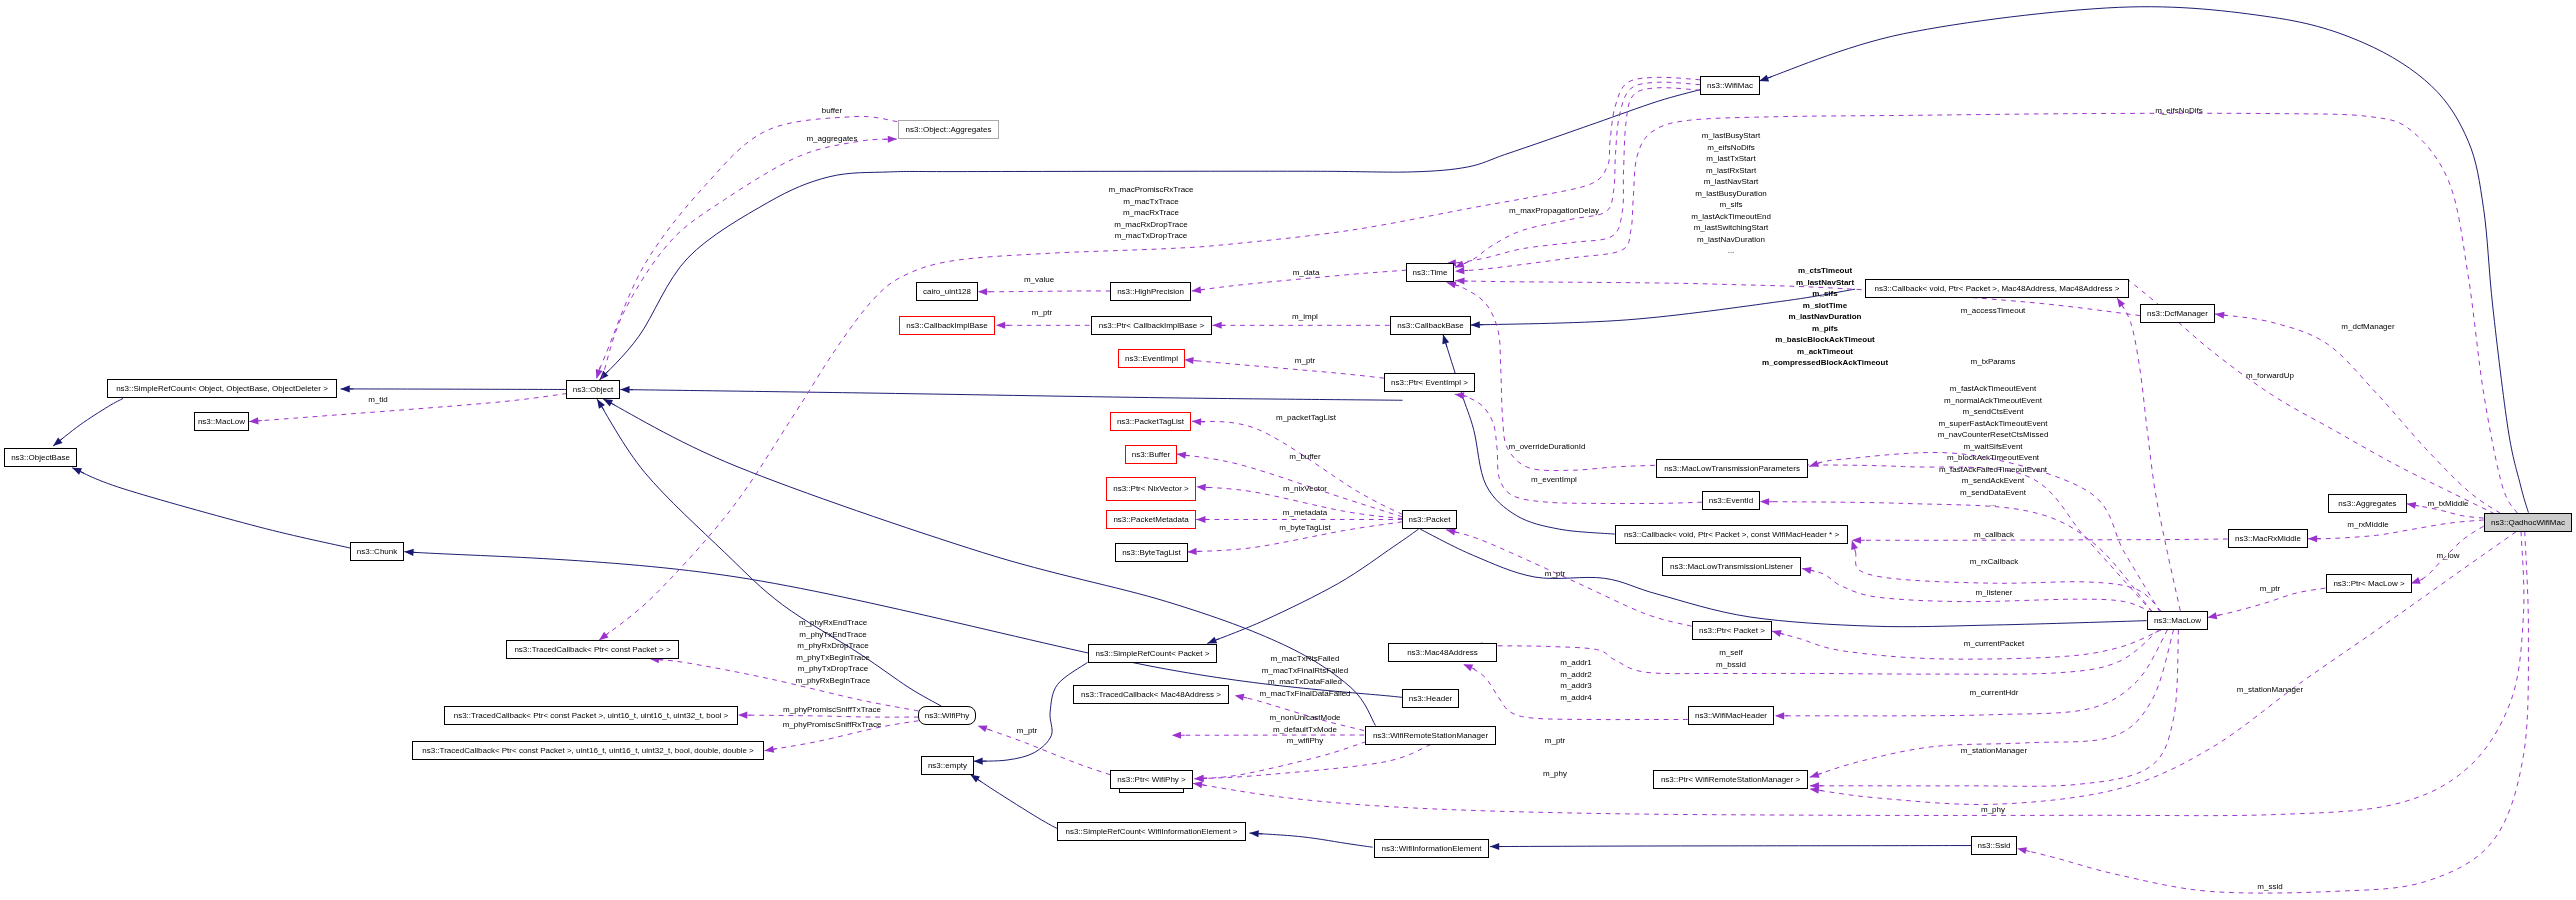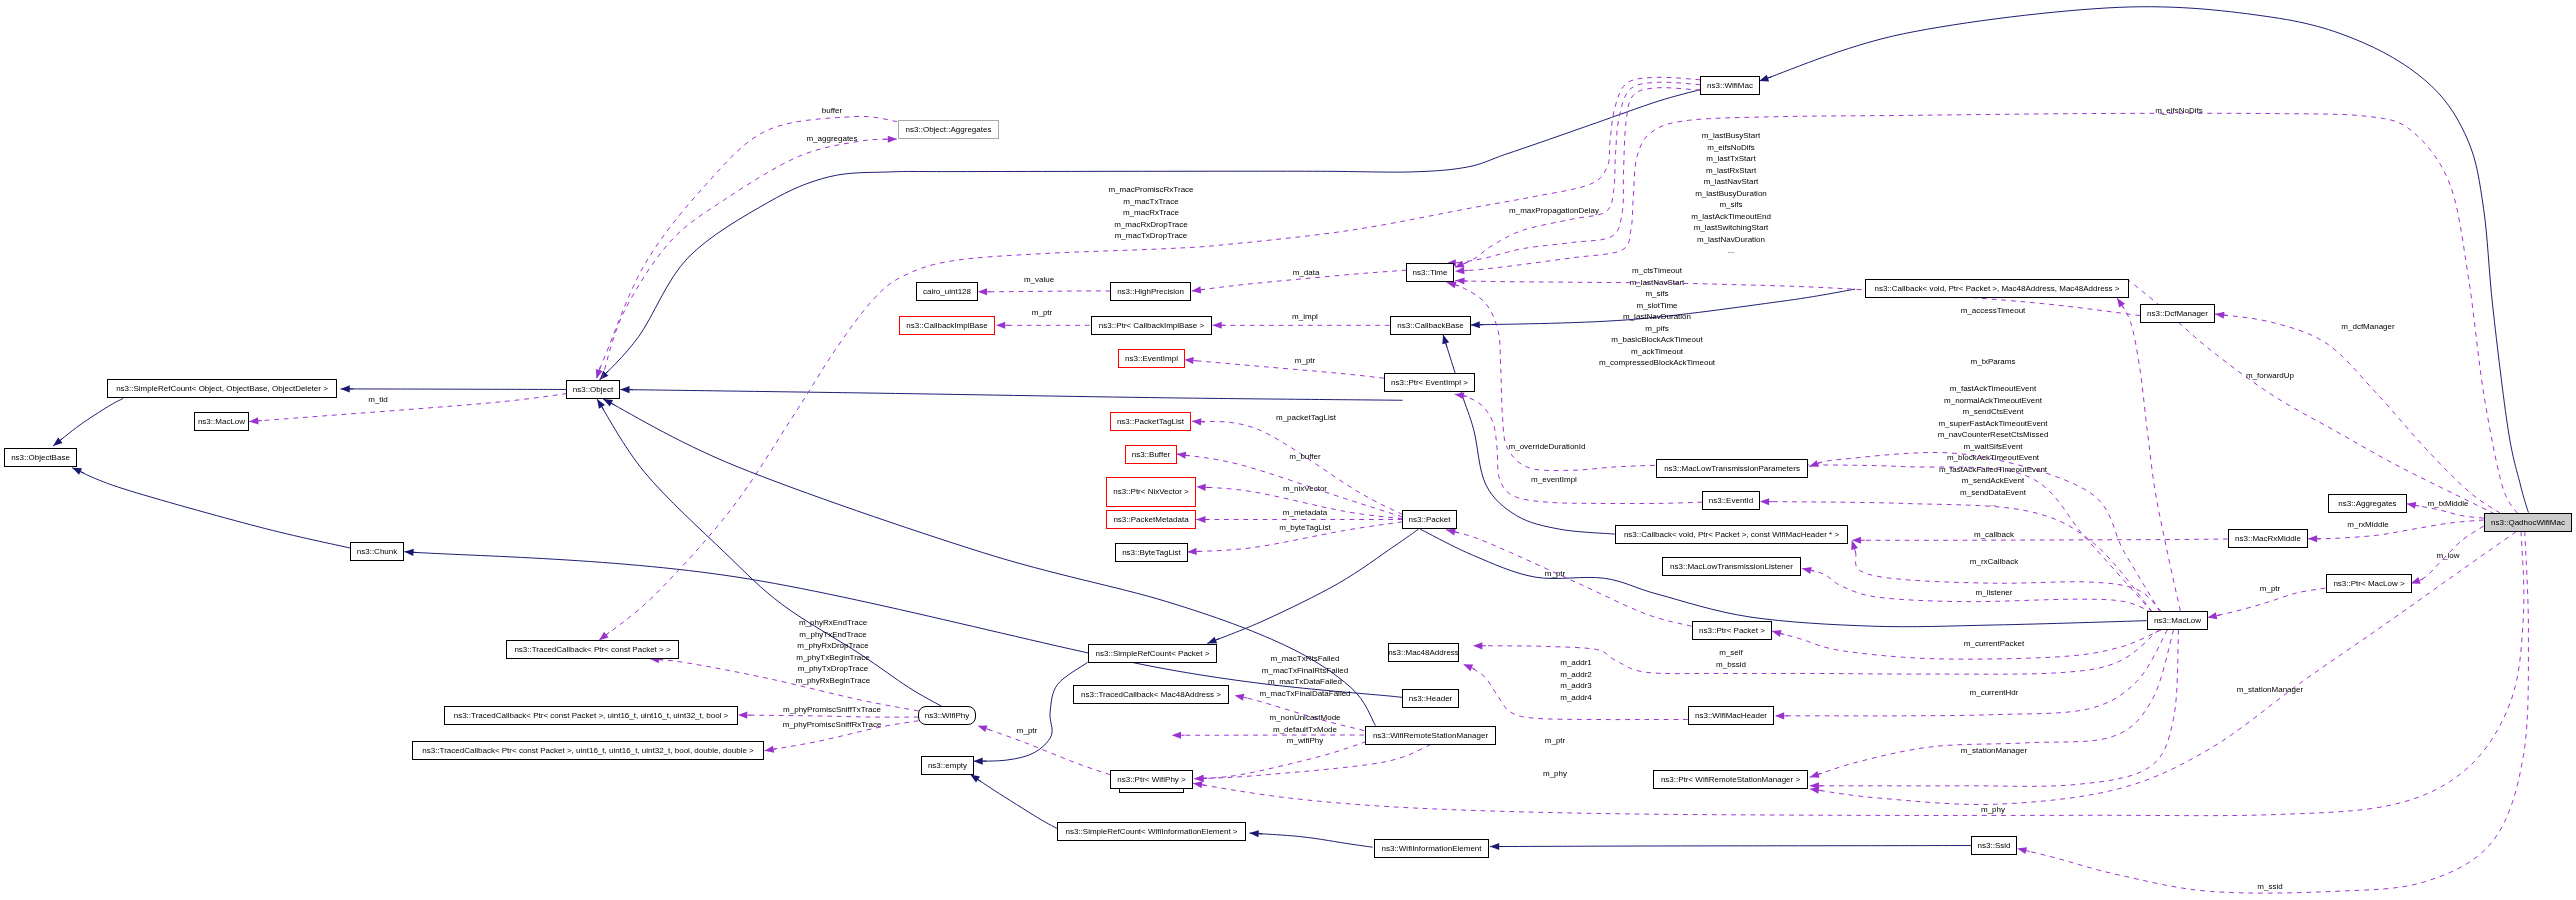--- a/index.html
+++ b/index.html
@@ -270,21 +270,21 @@
       </div>
       <div class="nodebox red" style="left: 1118px; top: 349px; width: 67px; height: 19px;">
         <span>ns3::EventImpl</span>
       </div>
       <div class="nodebox red" style="left: 1110px; top: 412px; width: 81px; height: 19px;">
         <span>ns3::PacketTagList</span>
       </div>
       <div class="nodebox red" style="left: 1125px; top: 445px; width: 52px; height: 19px;">
         <span>ns3::Buffer</span>
       </div>
-      <div class="nodebox red" style="left: 1106px; top: 477px; width: 90px; height: 30px;">
+      <div class="nodebox red" style="left: 1106px; top: 477px; width: 90px; height: 24px;">
         <span>ns3::Ptr&lt; NixVector &gt;</span>
       </div>
       <div class="nodebox red" style="left: 1106px; top: 510px; width: 90px; height: 19px;">
         <span>ns3::PacketMetadata</span>
       </div>
       <div class="nodebox" style="left: 1115px; top: 543px; width: 73px; height: 19px;">
         <span>ns3::ByteTagList</span>
       </div>
       <div class="nodebox" style="left: 918px; top: 706px; width: 58px; height: 19px; border-radius: 8px;">
         <span>ns3::WifiPhy</span>
@@ -312,21 +312,21 @@
       </div>
       <div class="nodebox" style="left: 1390px; top: 316px; width: 81px; height: 19px;">
         <span>ns3::CallbackBase</span>
       </div>
       <div class="nodebox" style="left: 1384px; top: 373px; width: 91px; height: 19px;">
         <span>ns3::Ptr&lt; EventImpl &gt;</span>
       </div>
       <div class="nodebox" style="left: 1402px; top: 510px; width: 55px; height: 19px;">
         <span>ns3::Packet</span>
       </div>
-      <div class="nodebox" style="left: 1388px; top: 643px; width: 71px; height: 19px;">
+      <div class="nodebox" style="left: 1388px; top: 643px; width: 109px; height: 19px;">
         <span>ns3::Mac48Address</span>
       </div>
       <div class="nodebox" style="left: 1402px; top: 689px; width: 57px; height: 19px;">
         <span>ns3::Header</span>
       </div>
       <div class="nodebox" style="left: 1365px; top: 726px; width: 131px; height: 19px;">
         <span>ns3::WifiRemoteStationManager</span>
       </div>
       <div class="nodebox" style="left: 1374px; top: 839px; width: 115px; height: 19px;">
         <span>ns3::WifiInformationElement</span>
@@ -436,21 +436,21 @@
         <div>m_lastTxStart</div>
         <div>m_lastRxStart</div>
         <div>m_lastNavStart</div>
         <div>m_lastBusyDuration</div>
         <div>m_sifs</div>
         <div>m_lastAckTimeoutEnd</div>
         <div>m_lastSwitchingStart</div>
         <div>m_lastNavDuration</div>
         <div>...</div>
       </div>
-      <div class="elabel" style="left: 1657px; top: 317px;">
+      <div class="elabel" style="left: 1825px; top: 317px; font-weight: bold;">
         <div>m_ctsTimeout</div>
         <div>m_lastNavStart</div>
         <div>m_sifs</div>
         <div>m_slotTime</div>
         <div>m_lastNavDuration</div>
         <div>m_pifs</div>
         <div>m_basicBlockAckTimeout</div>
         <div>m_ackTimeout</div>
         <div>m_compressedBlockAckTimeout</div>
       </div>

